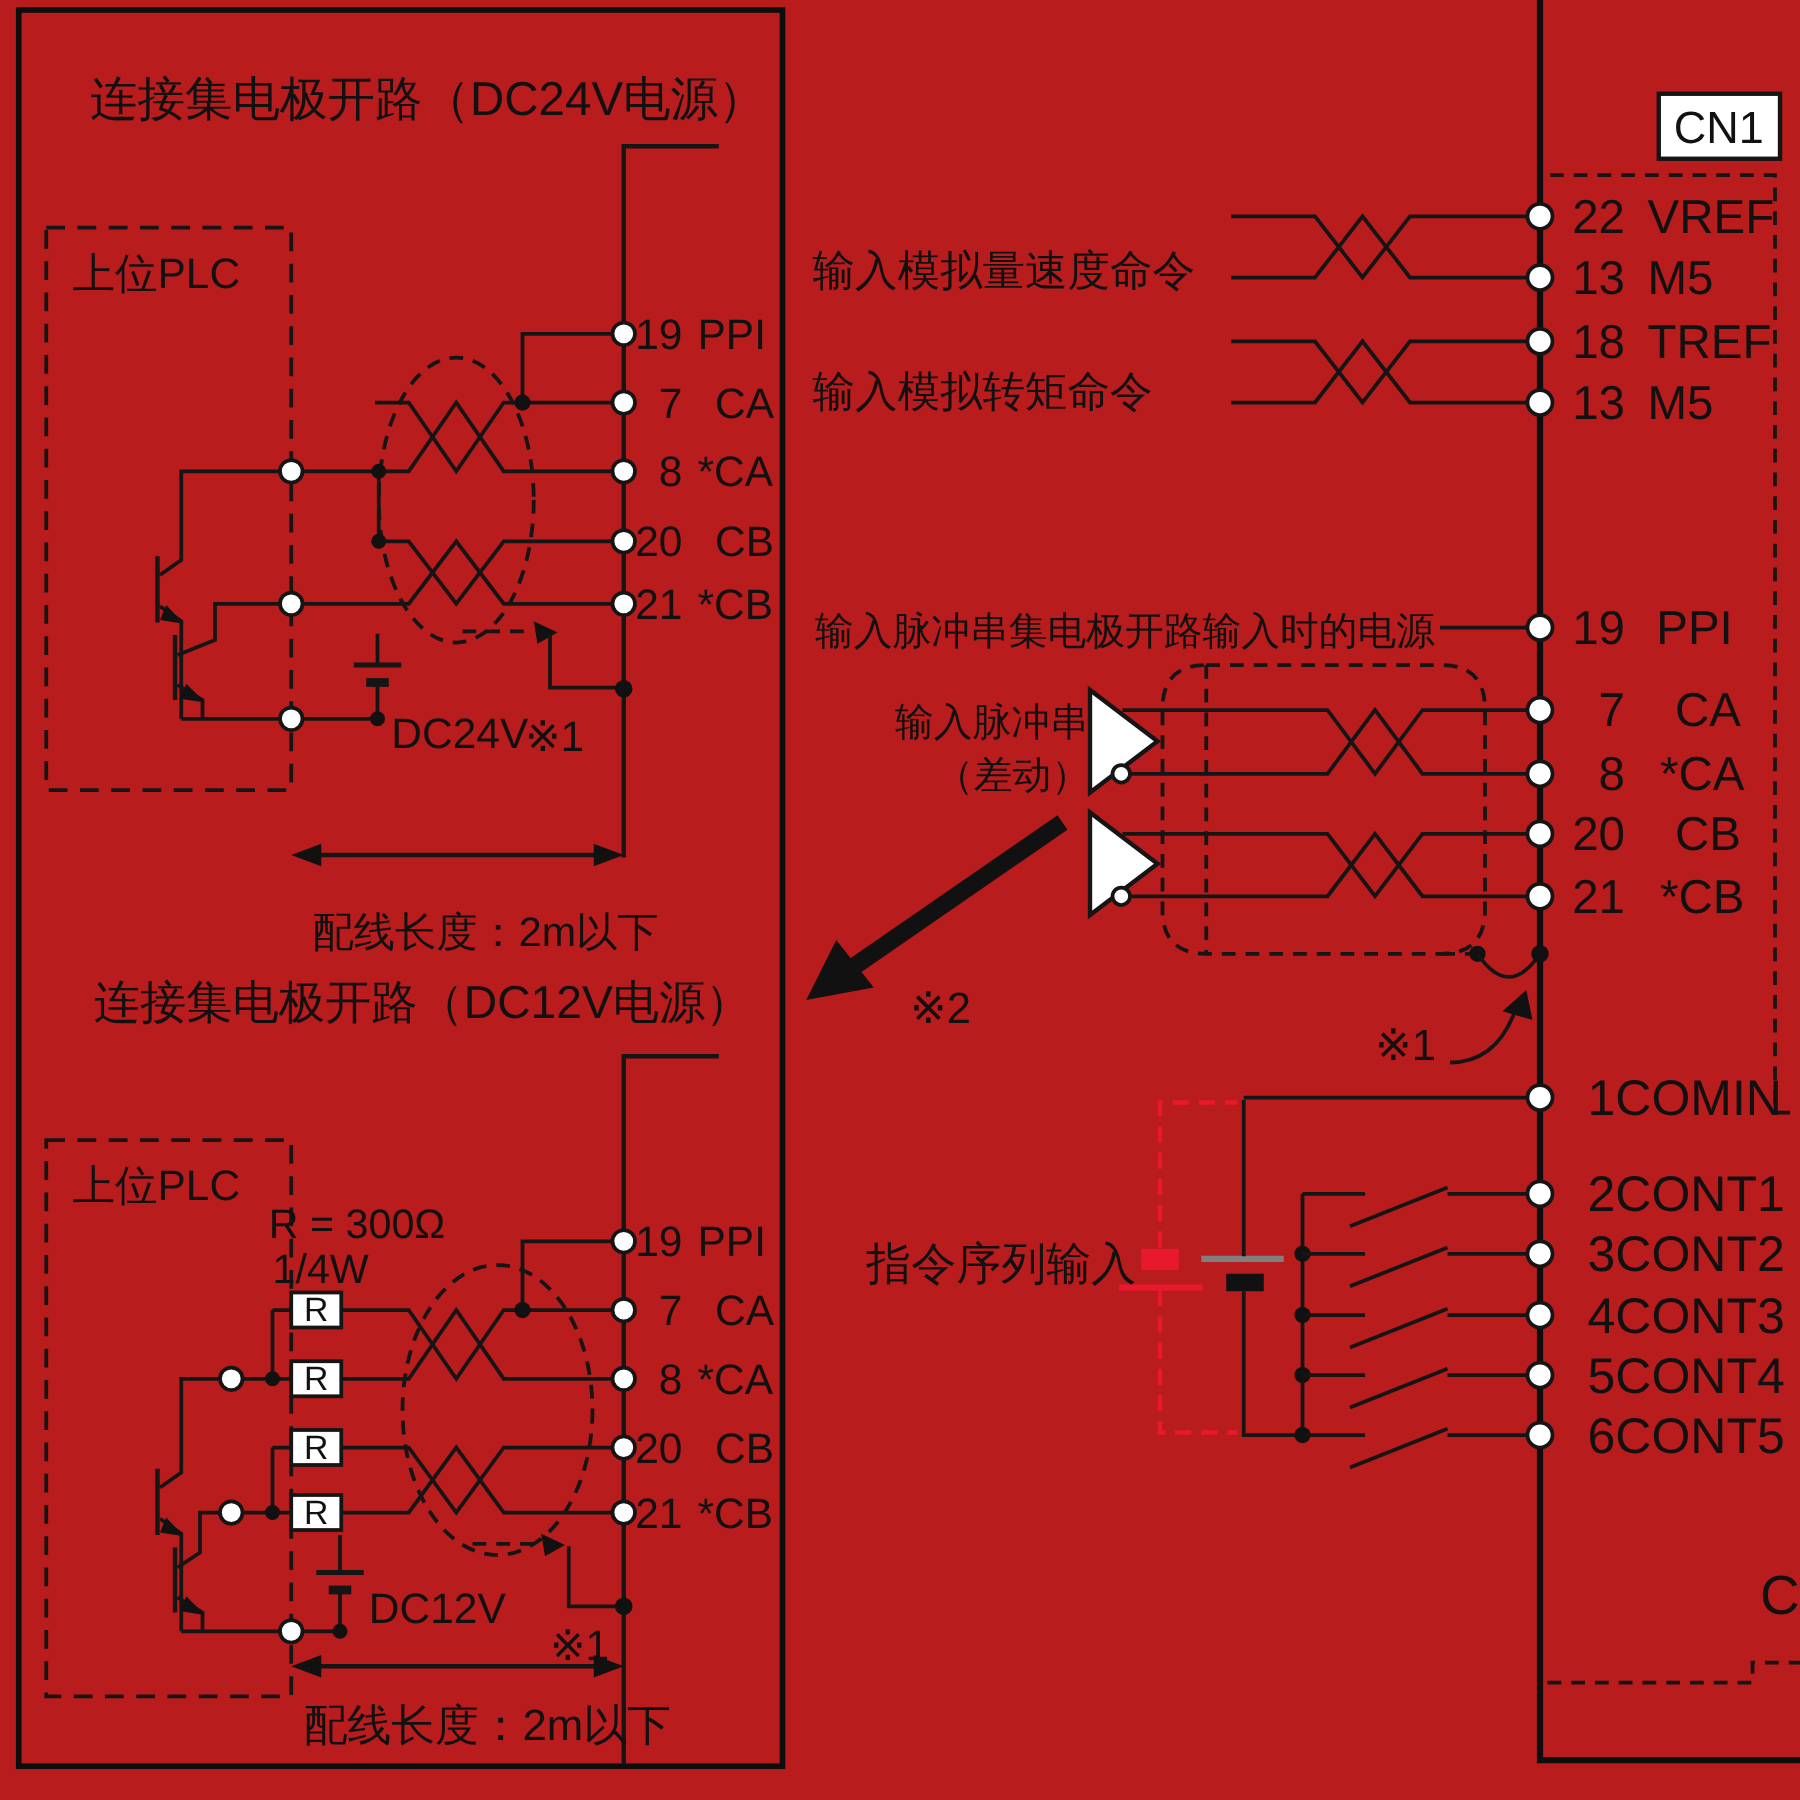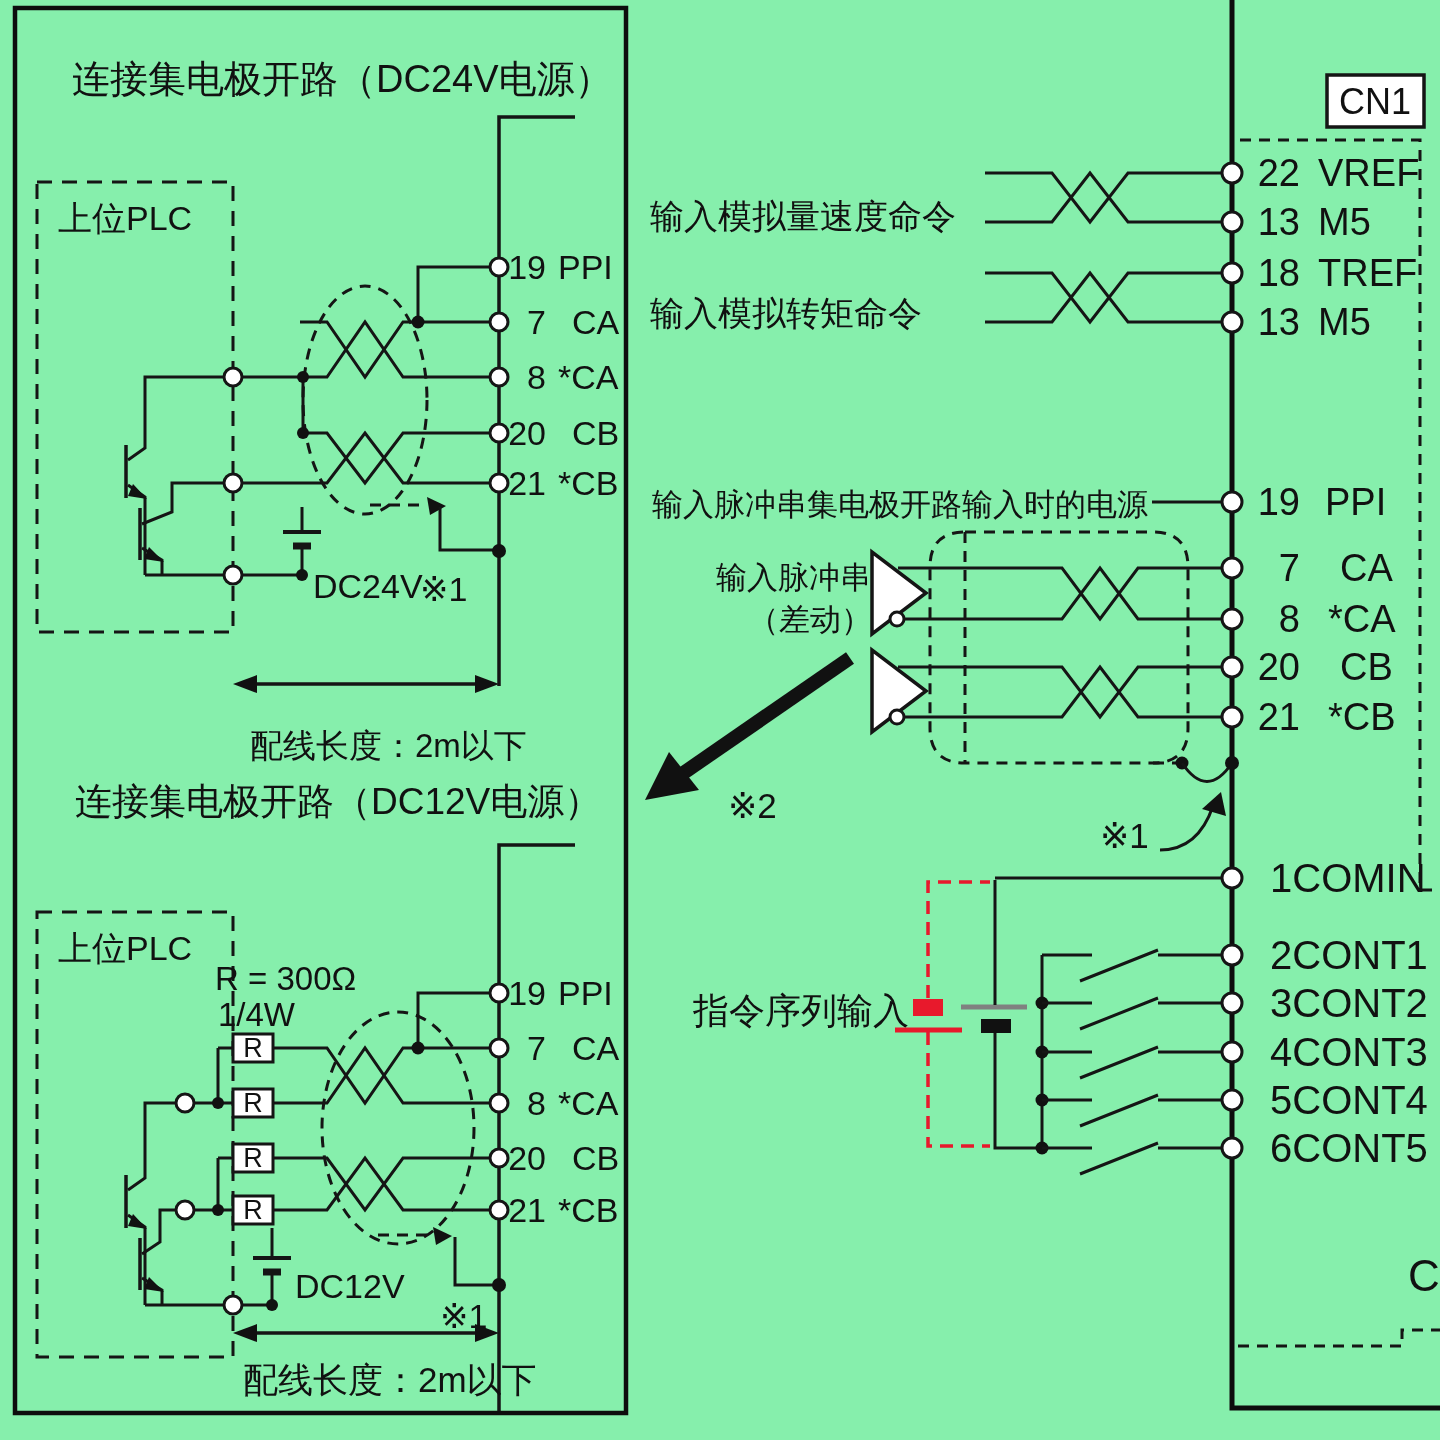--- a/index.html
+++ b/index.html
@@ -1,16 +1,16 @@
 <!DOCTYPE html>
 <html><head>
 <meta charset="utf-8">
 <style>
   html,body{margin:0;padding:0;background:#ffffff;}
-  .stage{position:relative;width:1440px;height:1440px;background:#86efac;font-family:"Liberation Sans","DejaVu Sans",sans-serif;}
+  .stage{position:relative;width:1440px;height:1440px;background:#b91c1c;font-family:"Liberation Sans","DejaVu Sans",sans-serif;}
   svg{position:absolute;left:0;top:0;}
   svg text{fill:#111;font-family:"Liberation Sans","DejaVu Sans",sans-serif;}
   .ln{stroke:#151515;stroke-width:3;fill:none;}
   .ln2{stroke:#151515;stroke-width:3.5;fill:none;}
   .thick{stroke:#0d0d0d;stroke-width:5;fill:none;}
   .border{stroke:#0d0d0d;stroke-width:4.5;fill:none;}
   .dashed{stroke:#151515;stroke-width:3;fill:none;stroke-dasharray:15 10;}
   .dashfine{stroke:#151515;stroke-width:3;fill:none;stroke-dasharray:11 8;}
   .reddash{stroke:#e8192c;stroke-width:3.5;fill:none;stroke-dasharray:13 8;}
   .pin{fill:#ffffff;stroke:#151515;stroke-width:3;}

